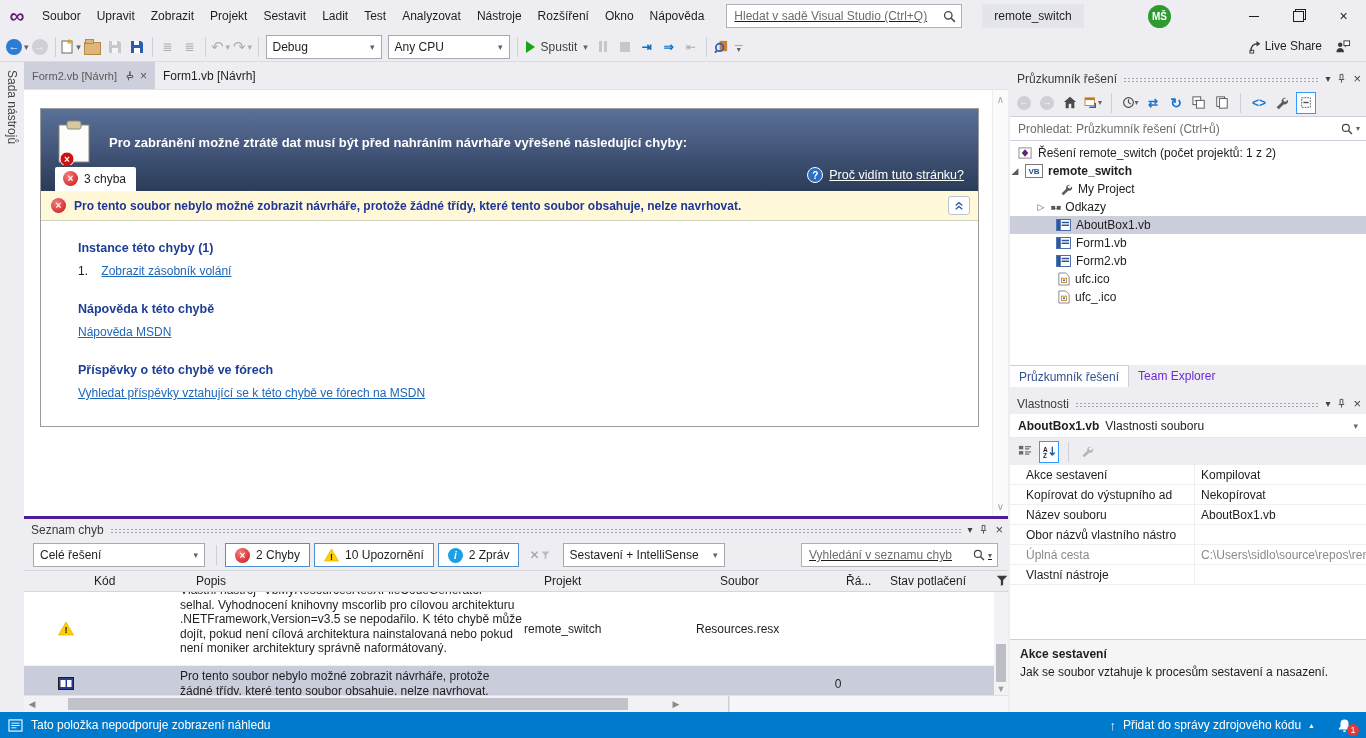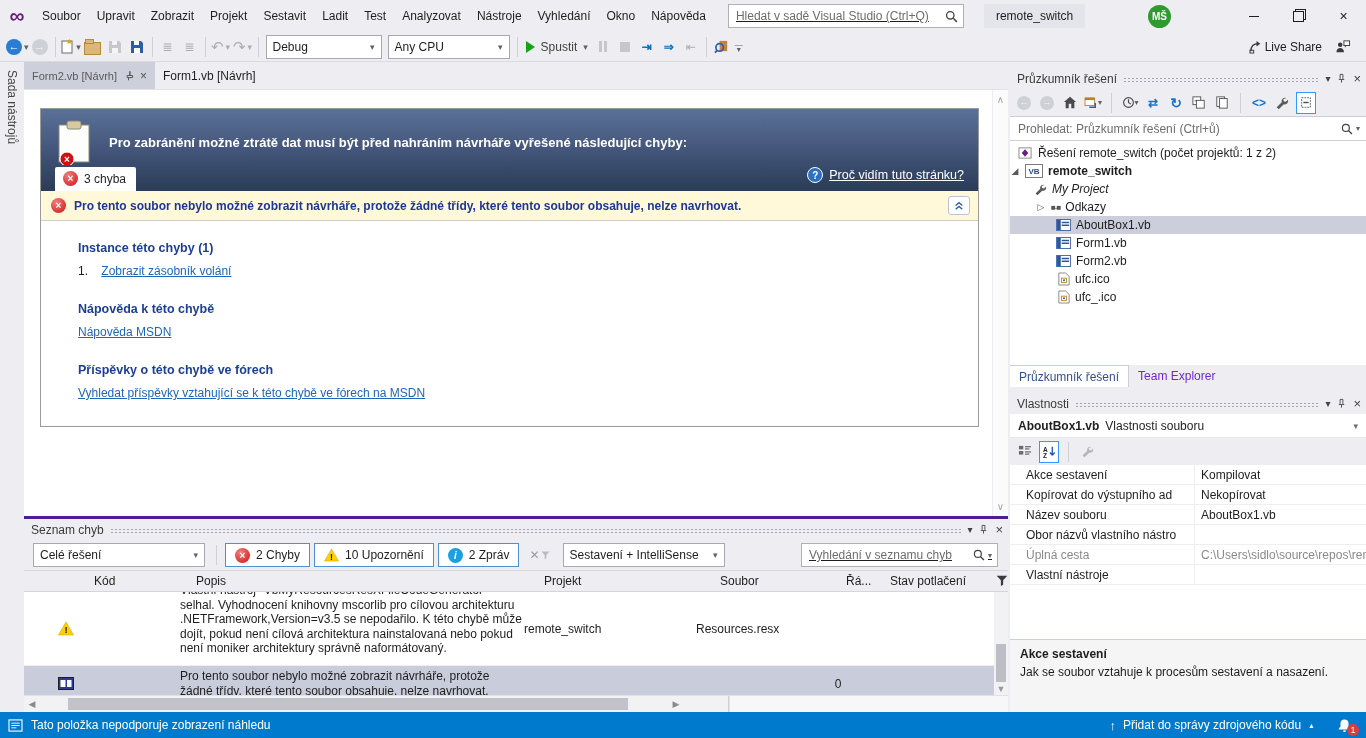--- a/index.html
+++ b/index.html
@@ -32,21 +32,21 @@
   .combo{height:22px;background:#fff;border:1px solid #A8A8B0;display:flex;align-items:center;justify-content:space-between;
          padding:0 6px;flex:none;margin:0 3px;}
   .combo .car{color:#616161;font-size:9px;margin-left:8px;}
   .play-tri{width:0;height:0;border-left:9px solid #17A317;border-top:6px solid transparent;border-bottom:6px solid transparent;}
   .pause{display:flex;gap:2px;} .pause i{width:3px;height:11px;background:#8a8a8a;display:block;}
   .stopsq{width:10px;height:10px;background:#8a8a8a;}
   .bluearrow{color:#0E70C0;font-weight:bold;}
   .folder{width:15px;height:11px;background:#DCB67A;border:1px solid #B58A3E;position:relative;margin-top:3px;}
   .folder:before{content:"";position:absolute;top:-4px;left:0;width:7px;height:3px;background:#DCB67A;border:1px solid #B58A3E;}
   .chev-ovf{display:flex;flex-direction:column;align-items:center;color:#616161;font-size:8px;line-height:5px;margin-left:2px;}
-  .livesh{display:flex;align-items:center;gap:1px;margin-left:auto;margin-right:10px;}
+  .livesh{display:flex;align-items:flex-start;gap:1px;margin-left:auto;margin-right:10px;}
   
   .content{position:absolute;top:62px;bottom:26px;left:0;right:0;}
   .toolbox-strip{position:absolute;left:0;top:0;bottom:0;width:24px;background:#EEEEF2;}
   .toolbox-strip span{writing-mode:vertical-rl;display:block;margin:8px auto 0;color:#444;}
   .center{position:absolute;left:24px;width:984px;top:0;bottom:0;display:flex;flex-direction:column;}
   
   .tabs{height:27px;display:flex;align-items:stretch;flex:none;}
   .tab{display:flex;align-items:center;gap:6px;padding:0 8px;color:#1e1e1e;}
   .tab.active{background:#CDCFDB;color:#454545;}
   .tab .tx{font-size:11px;color:#5a5a5a;}
@@ -153,21 +153,21 @@
   <nav class="menu">
     <span>Soubor</span>
     <span>Upravit</span>
     <span>Zobrazit</span>
     <span>Projekt</span>
     <span>Sestavit</span>
     <span>Ladit</span>
     <span>Test</span>
     <span>Analyzovat</span>
     <span>Nástroje</span>
-    <span>Vyhledání</span>
+    <span>Rozšíření</span>
     <span>Okno</span>
     <span>Nápověda</span>
   </nav>
   <div class="qsearch">
     <input placeholder="Hledat v sadě Visual Studio (Ctrl+Q)" style="">
     <svg width="13" height="13" viewBox="0 0 16 16">
       <circle cx="6.5" cy="6.5" r="4.6" fill="none" stroke="#444" stroke-width="1.6"></circle>
       <line x1="10.2" y1="10.2" x2="14.6" y2="14.6" stroke="#444" stroke-width="1.8"></line>
     </svg>
   </div>
@@ -575,21 +575,21 @@
             <rect x="1" y="2" width="13" height="11" fill="#fff" stroke="#888"></rect>
             <path d="M7.5 3.5L11 7.5 7.5 11.5 4 7.5z" fill="#68217A"></path>
           </svg>
           <span>Řešení remote_switch  (počet projektů: 1 z 2)</span>
         </div>
         <div class="trow">
           <span class="arrow">◢</span>
           <span class="vbbox">VB</span>
           <span class="bold">remote_switch</span>
         </div>
-        <div class="trow" style="padding-left:24px;font-style:italic;">
+        <div class="trow" style="padding-left:50px;">
           <svg width="13" height="13" viewBox="0 0 16 16">
             <path d="M13.5 2.5a4 4 0 0 0-5.4 4.9L2 13.5 4.5 16l6.1-6.1a4 4 0 0 0 4.9-5.4L13 7 10.5 6.5 10 4z" fill="#5A5A5A" transform="scale(0.95)"></path>
             </svg>
           <span>My Project</span>
         </div>
         <div class="trow" style="padding-left:26px;">
           <span class="arrow">▷</span>
           <span class="refs">■-■</span>
           <span>Odkazy</span>
         </div>

